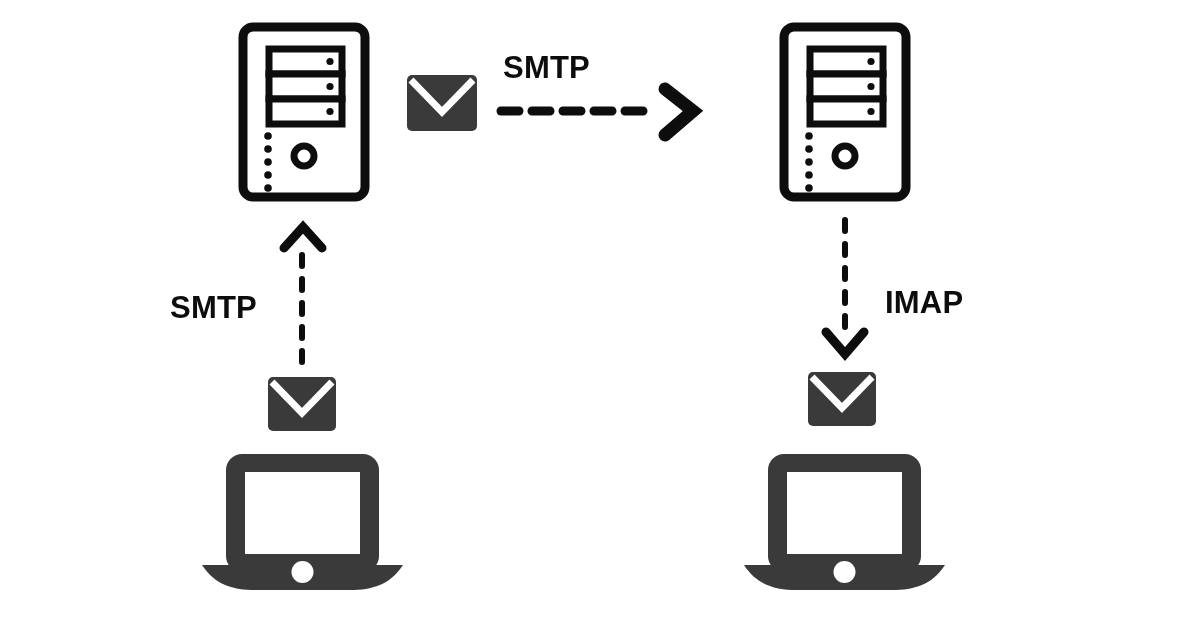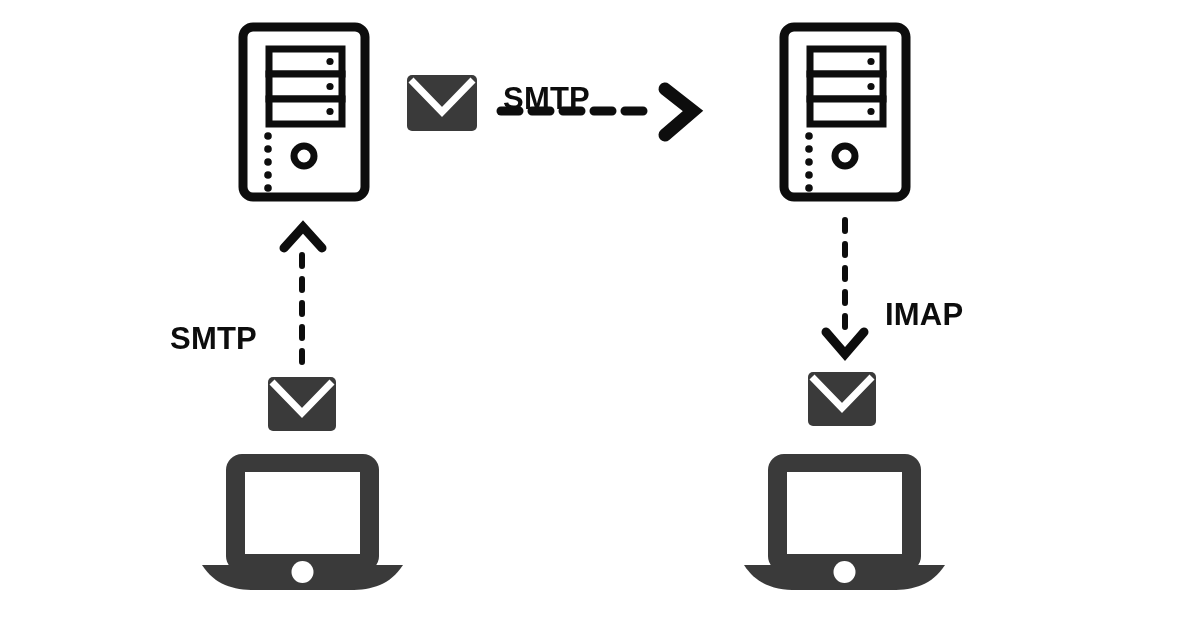--- a/index.html
+++ b/index.html
@@ -22,21 +22,20 @@
   }
   .label {
     position: absolute;
     font-family: "Liberation Sans", sans-serif;
     font-weight: bold;
     font-size: 31px;
     color: #0d0d0d;
     letter-spacing: 0.2px;
     white-space: nowrap;
     line-height: 1;
-    margin-top: 31px;
   }
   svg { display: block; overflow: visible; }
 </style>
 </head>
 <body>
 
 <div id="canvas">
 
   <div class="node" style="left:238px; top:22px;">
     <svg width="132" height="180" viewBox="0 0 132 180" aria-hidden="true">
@@ -96,21 +95,21 @@
     </svg>
   </div>
   <div class="label" style="left:170px; top:292px;">SMTP</div>
 
   <div class="node" style="left:818px; top:216px;">
     <svg width="54" height="148" viewBox="0 0 54 148" aria-hidden="true">
       <line x1="27" y1="4" x2="27" y2="112" stroke="#0d0d0d" stroke-width="6" stroke-linecap="round" stroke-dasharray="11 13"></line>
       <path d="M 8 116 L 27 138 L 46 116" fill="none" stroke="#0d0d0d" stroke-width="9" stroke-linecap="round" stroke-linejoin="miter"></path>
     </svg>
   </div>
-  <div class="label" style="left:885px; top:268px;">IMAP</div>
+  <div class="label" style="left:885px; top:287px;">IMAP</div>
 
   <div class="node" style="left:268px; top:377px;">
     <svg width="68" height="54" viewBox="0 0 68 54" aria-hidden="true">
       <rect x="0" y="0" width="68" height="54" rx="5" ry="5" fill="#3a3a3a"></rect>
       <path d="M 4 5 L 34 36 L 64 5" fill="none" stroke="#ffffff" stroke-width="7" stroke-linejoin="miter"></path>
     </svg>
   </div>
 
   <div class="node" style="left:808px; top:372px;">
     <svg width="68" height="54" viewBox="0 0 68 54" aria-hidden="true">

